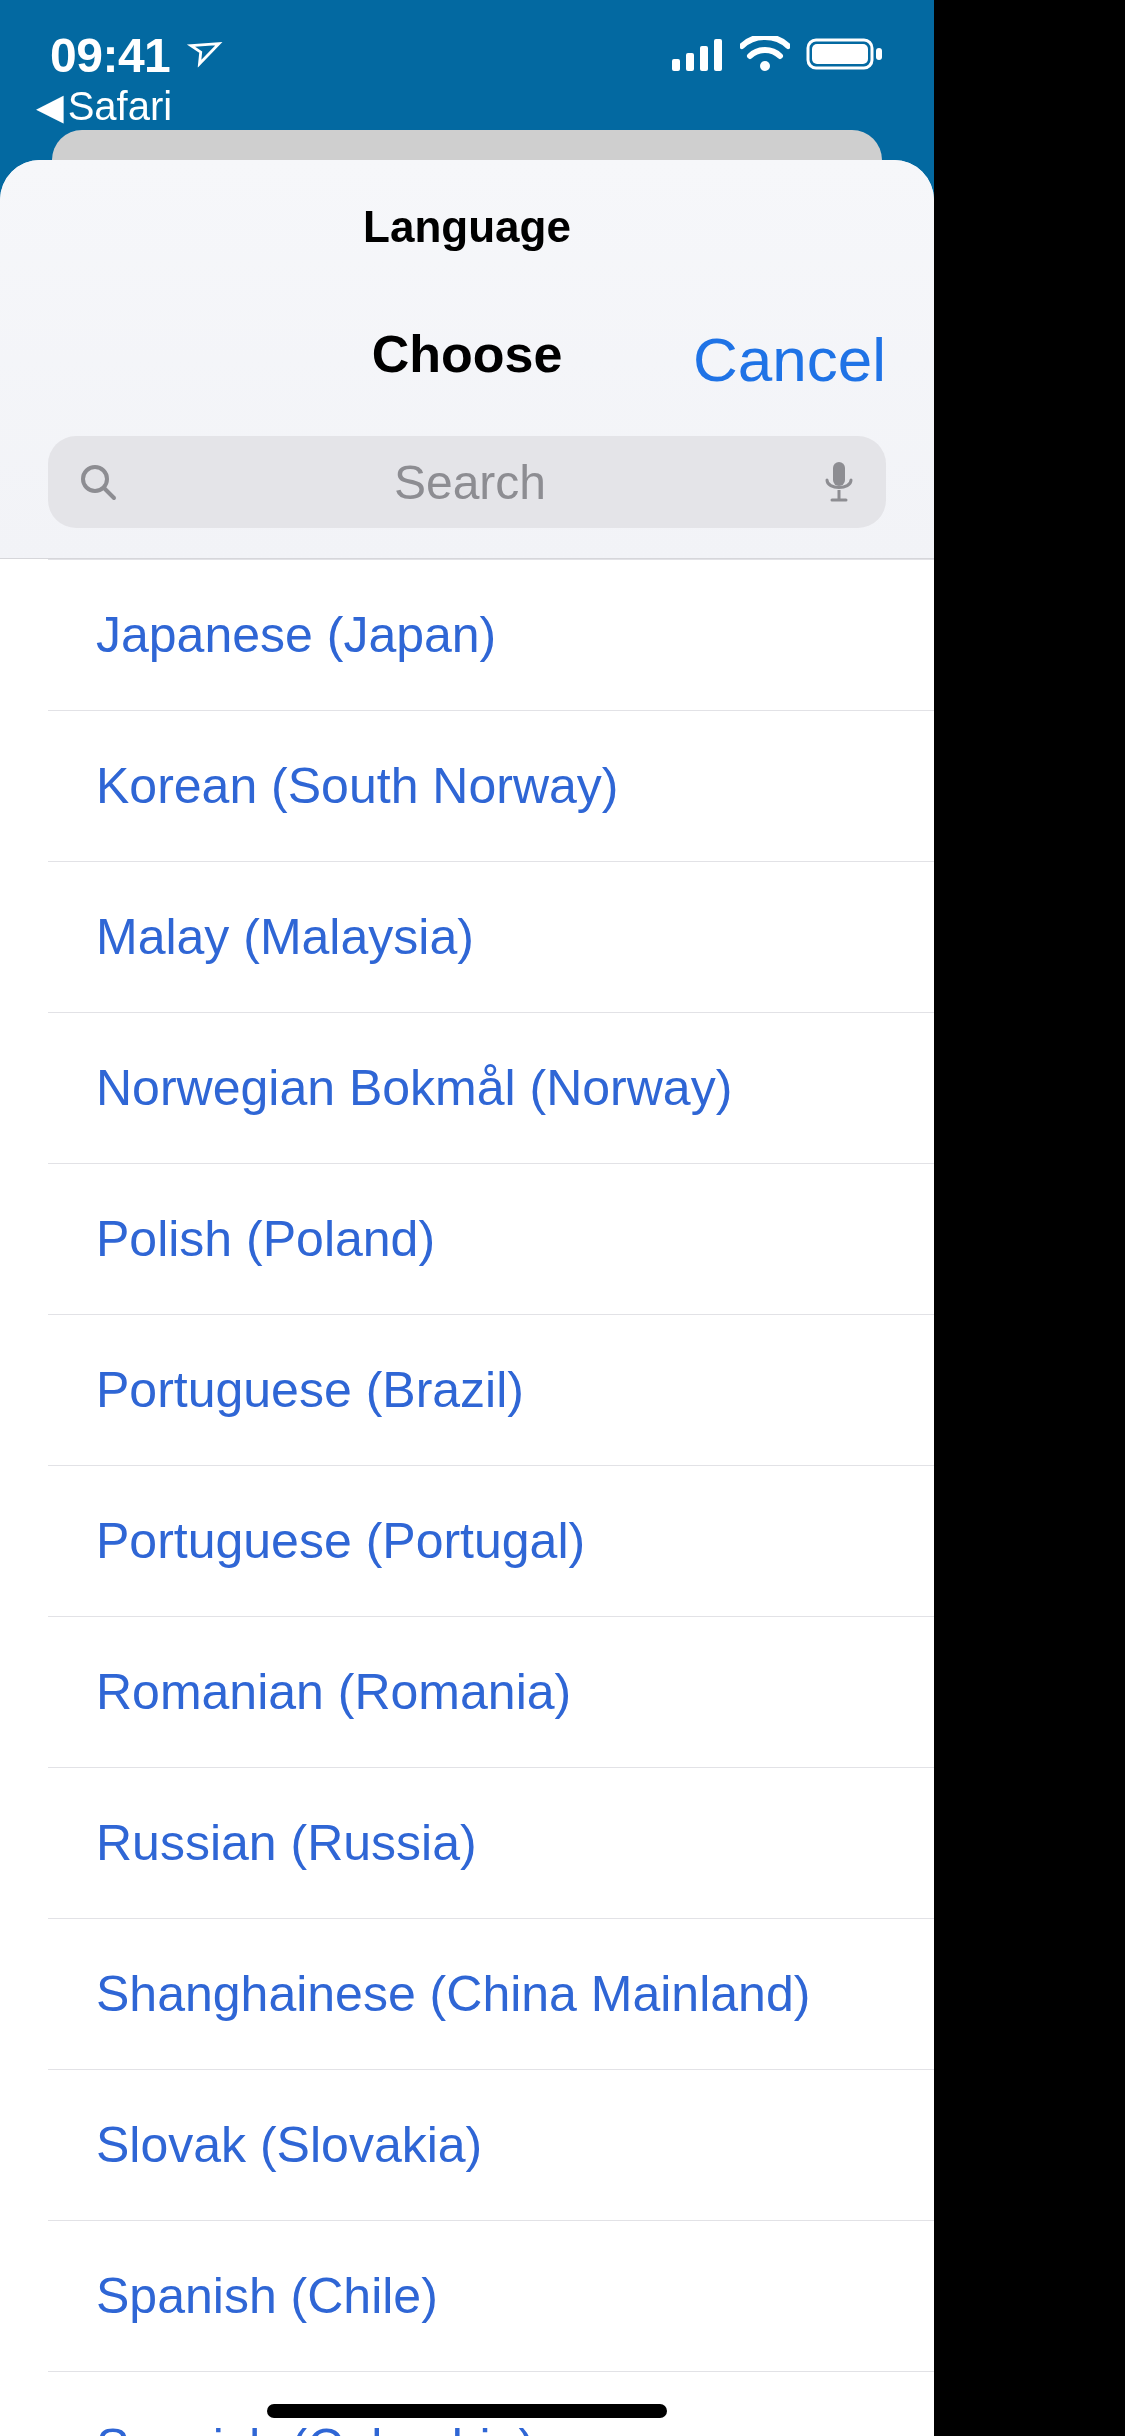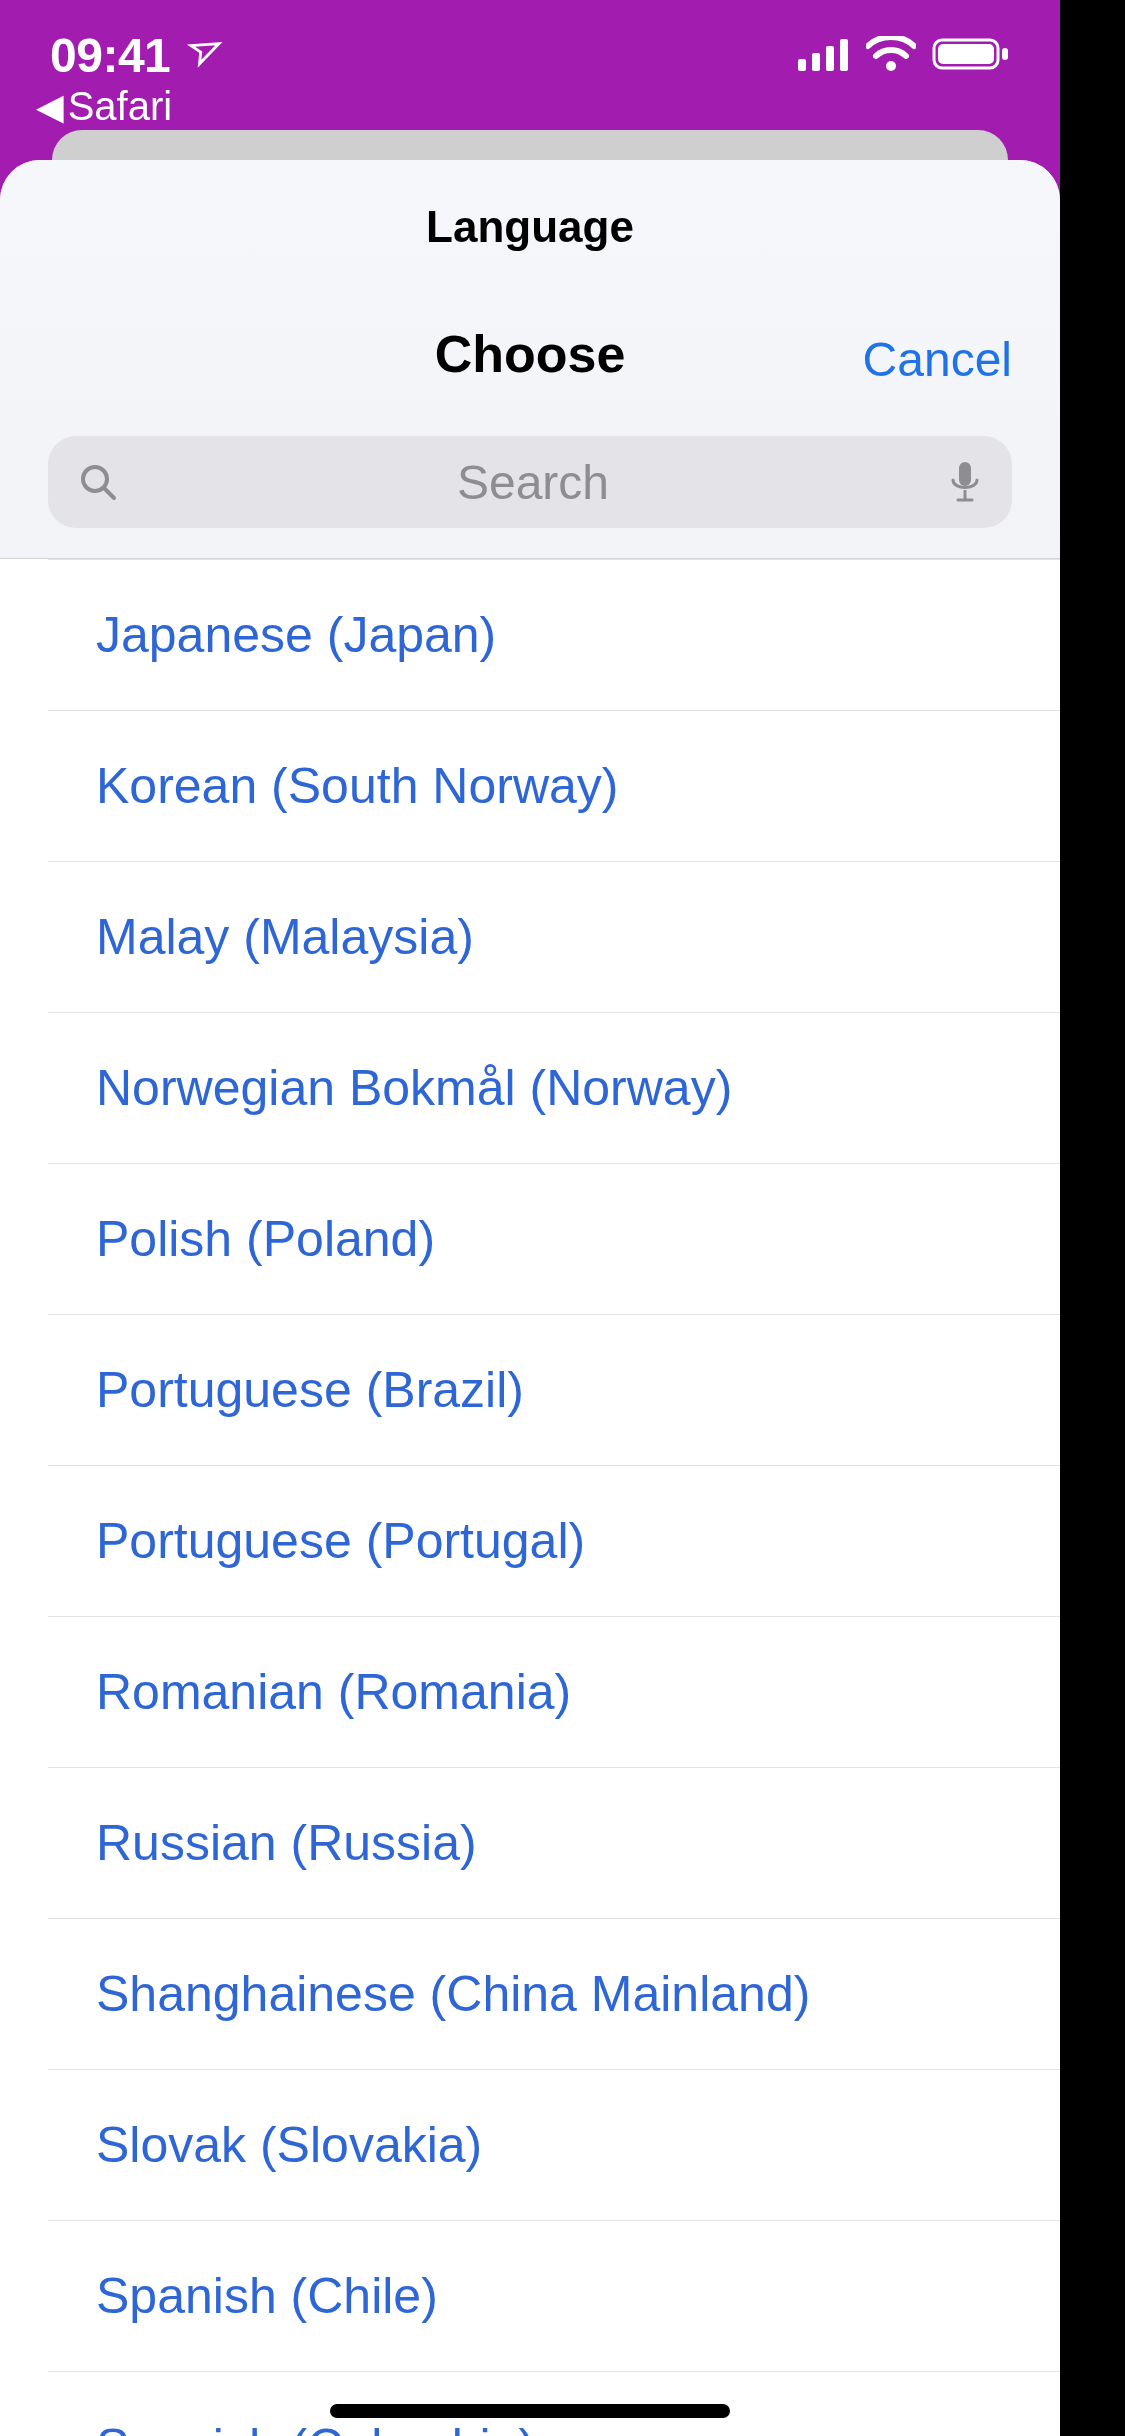--- a/index.html
+++ b/index.html
@@ -4,24 +4,24 @@
 <style>
   * { margin: 0; padding: 0; box-sizing: border-box; }
   html, body {
     width: 1125px;
     height: 2436px;
     font-family: -apple-system, "Helvetica Neue", Helvetica, Arial, sans-serif;
     background: #000;
     overflow: hidden;
   }
   .device {
-    width: 1060px;
+    width: 934px;
     height: 2436px;
     position: relative;
-    background: #a21caf;
+    background: #0369a1;
   }
   .status-bar {
     position: absolute;
     top: 0; left: 0; right: 0;
     height: 130px;
     padding: 28px 50px 0 50px;
     color: #fff;
     display: flex;
     justify-content: space-between;
     align-items: flex-start;
@@ -105,21 +105,21 @@
   .modal-title {
     font-size: 52px;
     font-weight: 700;
     color: #000;
   }
   .modal-cancel {
     position: absolute;
     right: 48px;
     top: 50%;
     transform: translateY(-50%);
-    font-size: 48px;
+    font-size: 62px;
     font-weight: 400;
     color: #1f73e6;
   }
   .search-wrap {
     padding: 42px 48px 30px 48px;
   }
   .search-field {
     background: #e4e4e8;
     border-radius: 28px;
     height: 92px;

